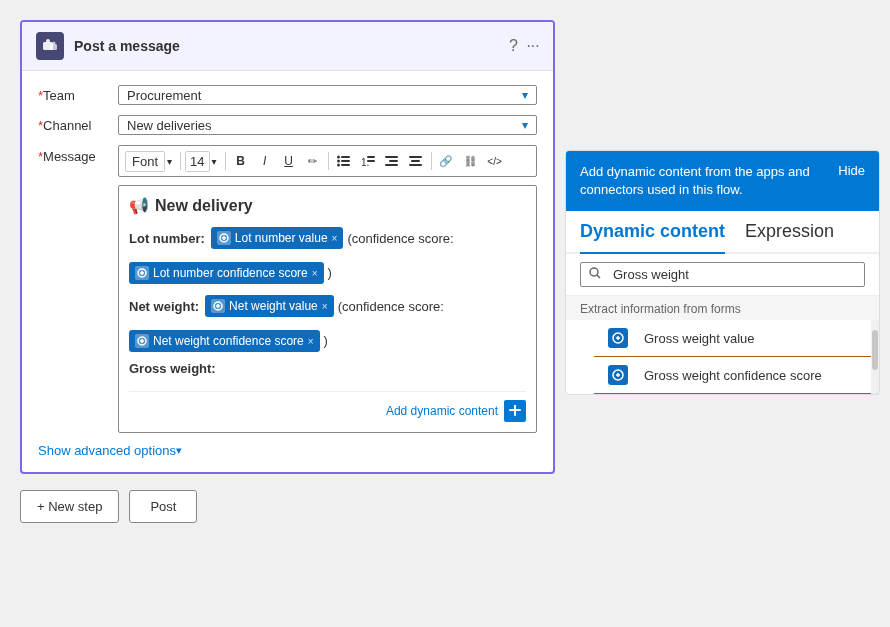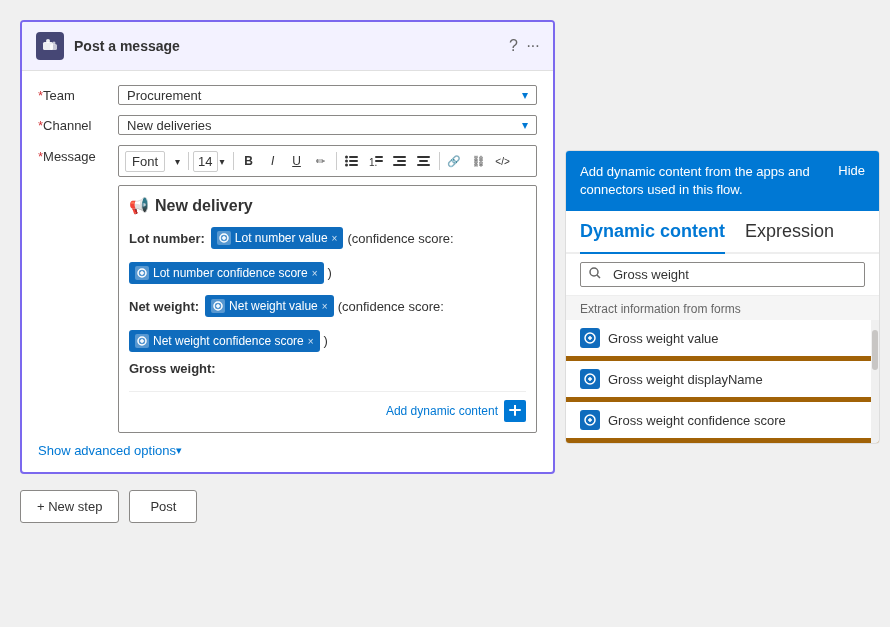--- a/index.html
+++ b/index.html
@@ -124,21 +124,21 @@
       margin-bottom: 8px;
       border: 1px solid #8a8886;
       border-radius: 2px;
       padding: 4px 6px;
       flex-wrap: nowrap;
     }
 
     .toolbar-font {
       display: flex;
       align-items: center;
-      gap: 10px;
+      gap: 2px;
       margin-right: 4px;
     }
 
     .toolbar-font-label {
       font-size: 13px;
       color: #333;
       border: 1px solid #ccc;
       padding: 2px 6px;
       border-radius: 2px;
       background: #fff;
@@ -436,23 +436,24 @@
     }
 
     .panel-items {
       padding: 0;
     }
 
     .panel-item {
       display: flex;
       align-items: center;
       padding: 8px 14px;
-      gap: 8px;
-      cursor: pointer;
-      border-bottom: 5px solid #a16207;
+      gap: 16px;
+      cursor: pointer;
+      border-bottom: 1px solid #a16207;
+      margin-left: 28px;
     }
 
     .panel-item-icon {
       width: 20px;
       height: 20px;
       background: #0f6cbd;
       border-radius: 3px;
       display: flex;
       align-items: center;
       justify-content: center;
@@ -723,30 +724,20 @@
           <span class="panel-item-label">Gross weight value</span>
         </div>
         <div class="panel-item">
           <div class="panel-item-icon">
             <svg width="12" height="12" viewBox="0 0 12 12">
                 <circle cx="6" cy="6" r="5" fill="none" stroke="white" stroke-width="1.5"></circle>
                 <line x1="4" y1="6" x2="8" y2="6" stroke="white" stroke-width="1.5"></line>
                 <line x1="6" y1="4" x2="6" y2="8" stroke="white" stroke-width="1.5"></line>
               </svg>
           </div>
-          <span class="panel-item-label">Gross weight displayName</span>
-        </div>
-        <div class="panel-item">
-          <div class="panel-item-icon">
-            <svg width="12" height="12" viewBox="0 0 12 12">
-                <circle cx="6" cy="6" r="5" fill="none" stroke="white" stroke-width="1.5"></circle>
-                <line x1="4" y1="6" x2="8" y2="6" stroke="white" stroke-width="1.5"></line>
-                <line x1="6" y1="4" x2="6" y2="8" stroke="white" stroke-width="1.5"></line>
-              </svg>
-          </div>
           <span class="panel-item-label">Gross weight confidence score</span>
         </div>
       </div>
       <div style="position:absolute; right:0; top:0; bottom:0; width:8px; background:#f0f0f0;">
         <div style="width:6px; margin:0 1px; background:#c8c6c4; border-radius:4px; height:40px; margin-top:10px;"></div>
       </div>
     </div>
   </div>
 </div>
 

